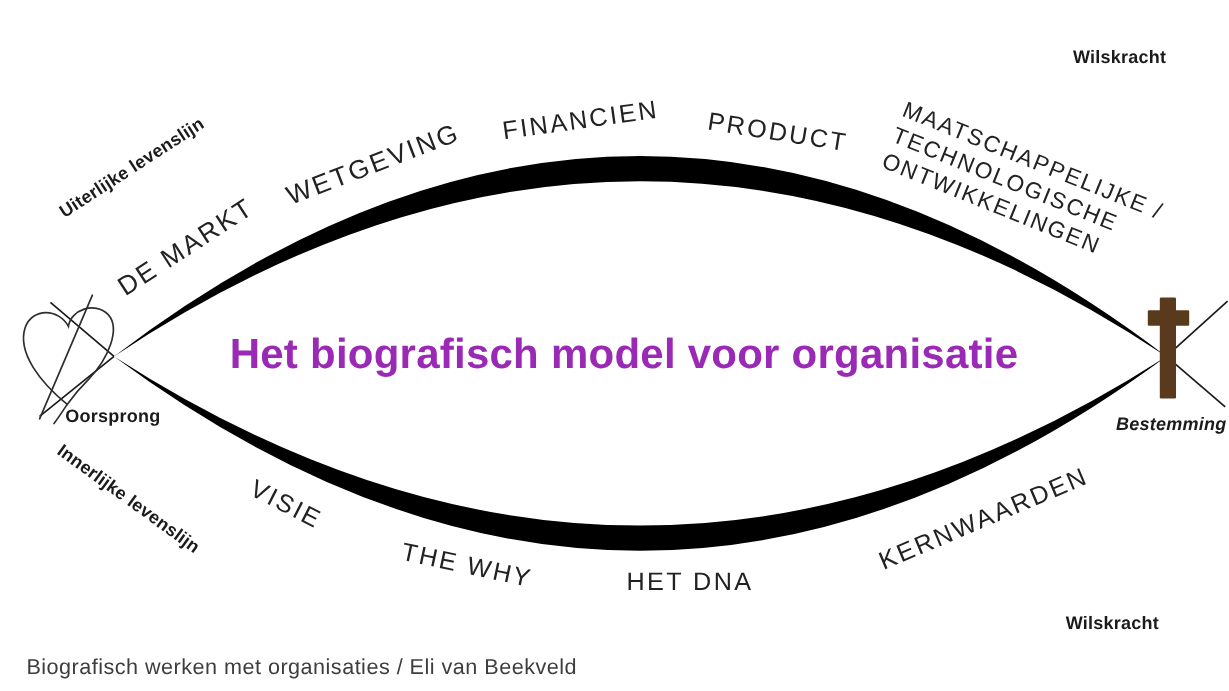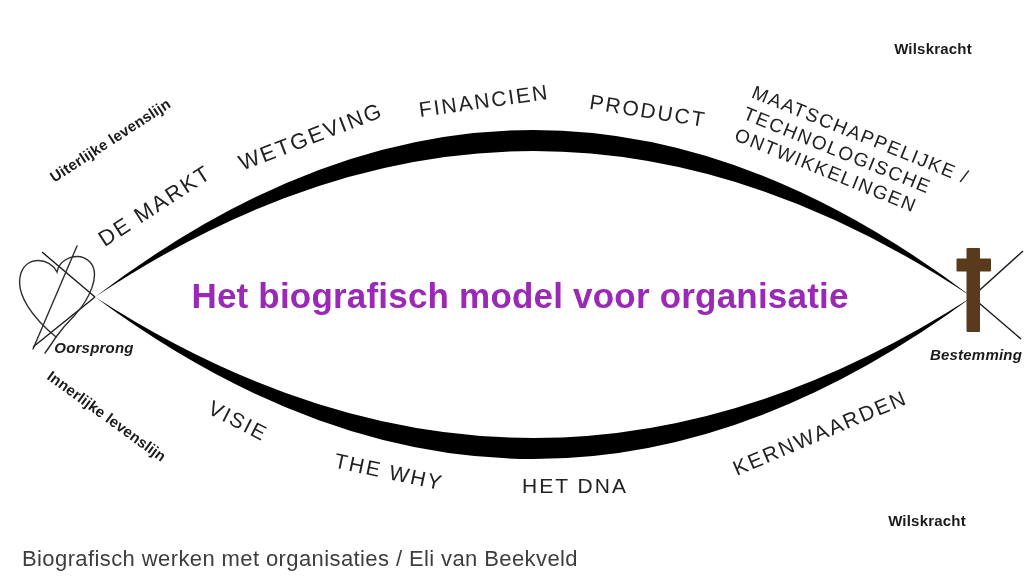--- a/index.html
+++ b/index.html
@@ -24,21 +24,21 @@
   }
   .title{
     font-size:35px;font-weight:700;letter-spacing:0.2px;
   }
   .dev-block{
     font-size:19px;letter-spacing:1.6px;line-height:23px;color:#222222;
     text-align:left;
   }
   .footer-credit{
     position:absolute;left:22px;top:546px;
-    font-size:22px;color:#3d3d3d;letter-spacing:0.4px;
+    font-size:18px;color:#3d3d3d;letter-spacing:0.4px;
   }
   .r-n33{transform:translate(-50%,-50%) rotate(-33deg);}
   .r-n21{transform:translate(-50%,-50%) rotate(-21deg);}
   .r-n8{transform:translate(-50%,-50%) rotate(-8deg);}
   .r-p9{transform:translate(-50%,-50%) rotate(9deg);}
   .r-p22{transform:translate(-50%,-50%) rotate(22deg);}
   .r-p27{transform:translate(-50%,-50%) rotate(27deg);}
   .r-p12{transform:translate(-50%,-50%) rotate(12deg);}
   .r-n23{transform:translate(-50%,-50%) rotate(-23deg);}
   .r-p36{transform:translate(-50%,-50%) rotate(36deg);}
@@ -87,20 +87,20 @@
     <div>MAATSCHAPPELIJKE /</div>
     <div>TECHNOLOGISCHE</div>
     <div>ONTWIKKELINGEN</div>
   </div>
 
   <div class="lbl curve-lbl r-p27" style="left:238px;top:421px;">VISIE</div>
   <div class="lbl curve-lbl r-p12" style="left:389px;top:472px;">THE WHY</div>
   <div class="lbl curve-lbl" style="left:575px;top:486px;text-align:right;">HET DNA</div>
   <div class="lbl curve-lbl r-n23" style="left:820px;top:433px;">KERNWAARDEN</div>
 
-  <div class="lbl bold-lbl" style="left:94px;top:347px;font-style:italic;">Oorsprong</div>
+  <div class="lbl bold-lbl" style="left:94px;top:347px;">Oorsprong</div>
   <div class="lbl bold-lbl" style="left:976px;top:354px;font-style:italic;">Bestemming</div>
   <div class="lbl bold-lbl" style="left:933px;top:48px;">Wilskracht</div>
   <div class="lbl bold-lbl" style="left:927px;top:520px;">Wilskracht</div>
 
   <div class="footer-credit">Biografisch werken met organisaties / Eli van Beekveld</div>
 
 </div>
 
 </body></html>

